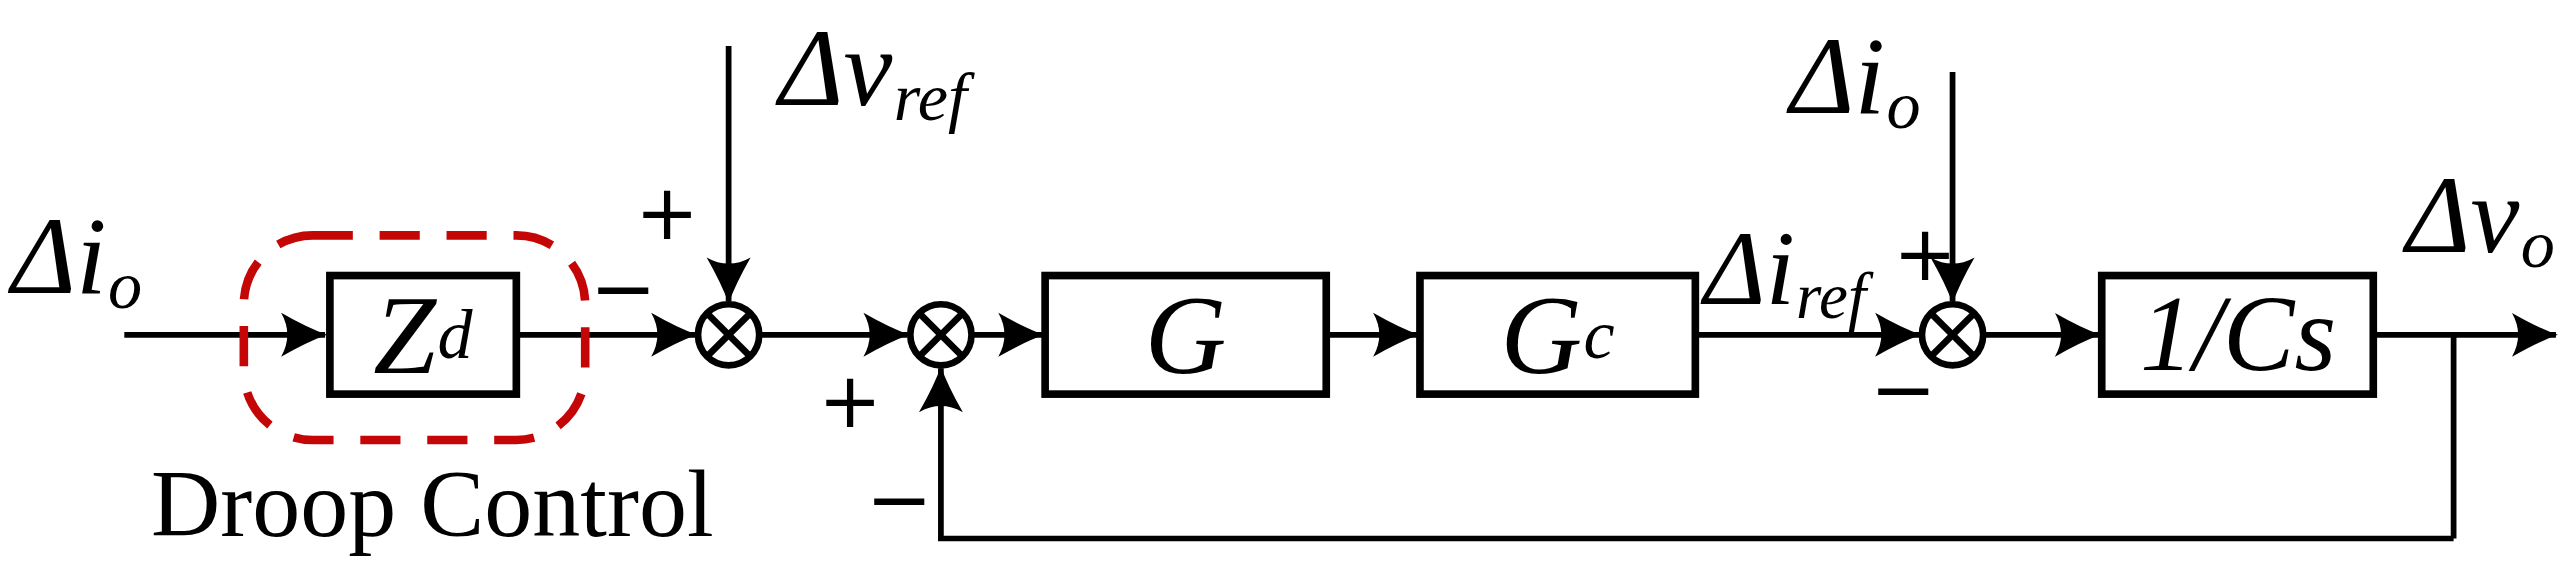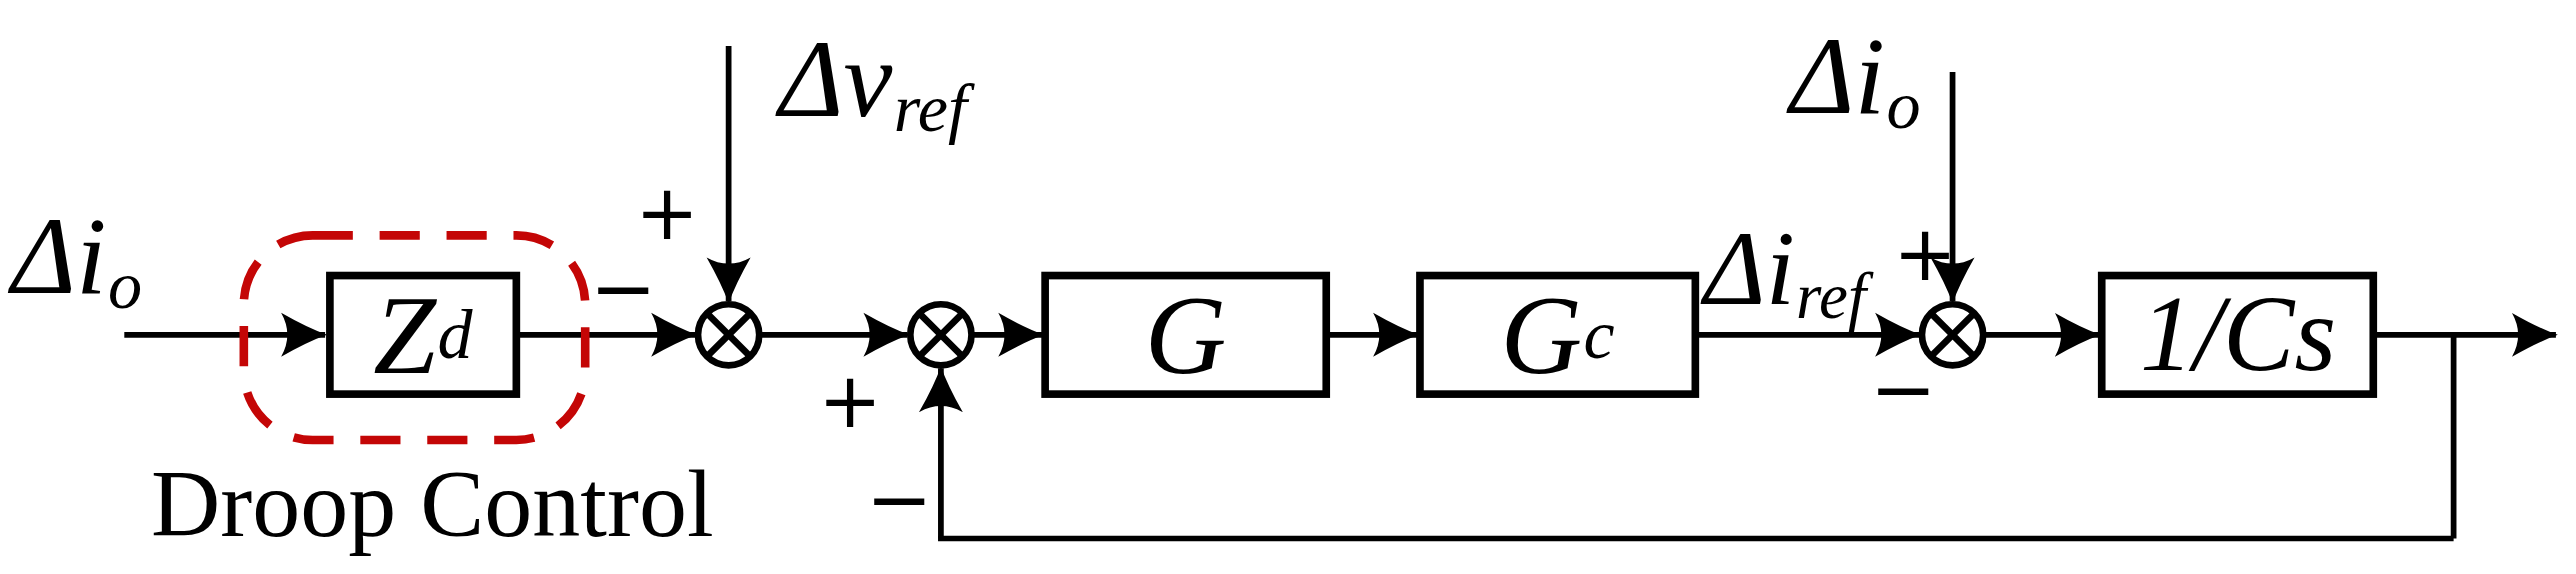--- a/index.html
+++ b/index.html
@@ -99,32 +99,35 @@
       </g>
     </svg>
   </div>
 
   <div class="layer">
 
     <div class="label math" style="left:11.5px;top:201px;font-size:110px;">
       <span>Δi</span><span class="sub">o</span>
     </div>
 
-    <div class="label math" style="left:779px;top:24px;font-size:110px;">
+    <div class="label math" style="left:779px;top:13px;font-size:110px;">
       <span>Δv</span><span class="sub">ref</span>
     </div>
 
     <div class="label math" style="left:1704px;top:216px;font-size:105px;text-align:center;">
       <span>Δi</span><span class="sub">ref</span>
     </div>
 
     <div class="label math" style="left:1790px;top:21px;font-size:110px;">
       <span>Δi</span><span class="sub">o</span>
     </div>
 
+    <div class="label math" style="left:2406px;top:160px;font-size:110px;">
+      <span>Δv</span><span class="sub">o</span>
+    </div>
 
     <div class="label plain" style="left:151px;top:456px;font-size:96px;">Droop Control</div>
 
     <div class="boxlabel math" style="left:330px;top:275px;width:186px;height:119px;font-size:113px;">
       <span>Z</span>
         <span class="sub">d</span>
     </div>
 
     <div class="boxlabel math" style="left:1045px;top:275px;width:281px;height:119px;font-size:113px;">
       <span>G</span>

